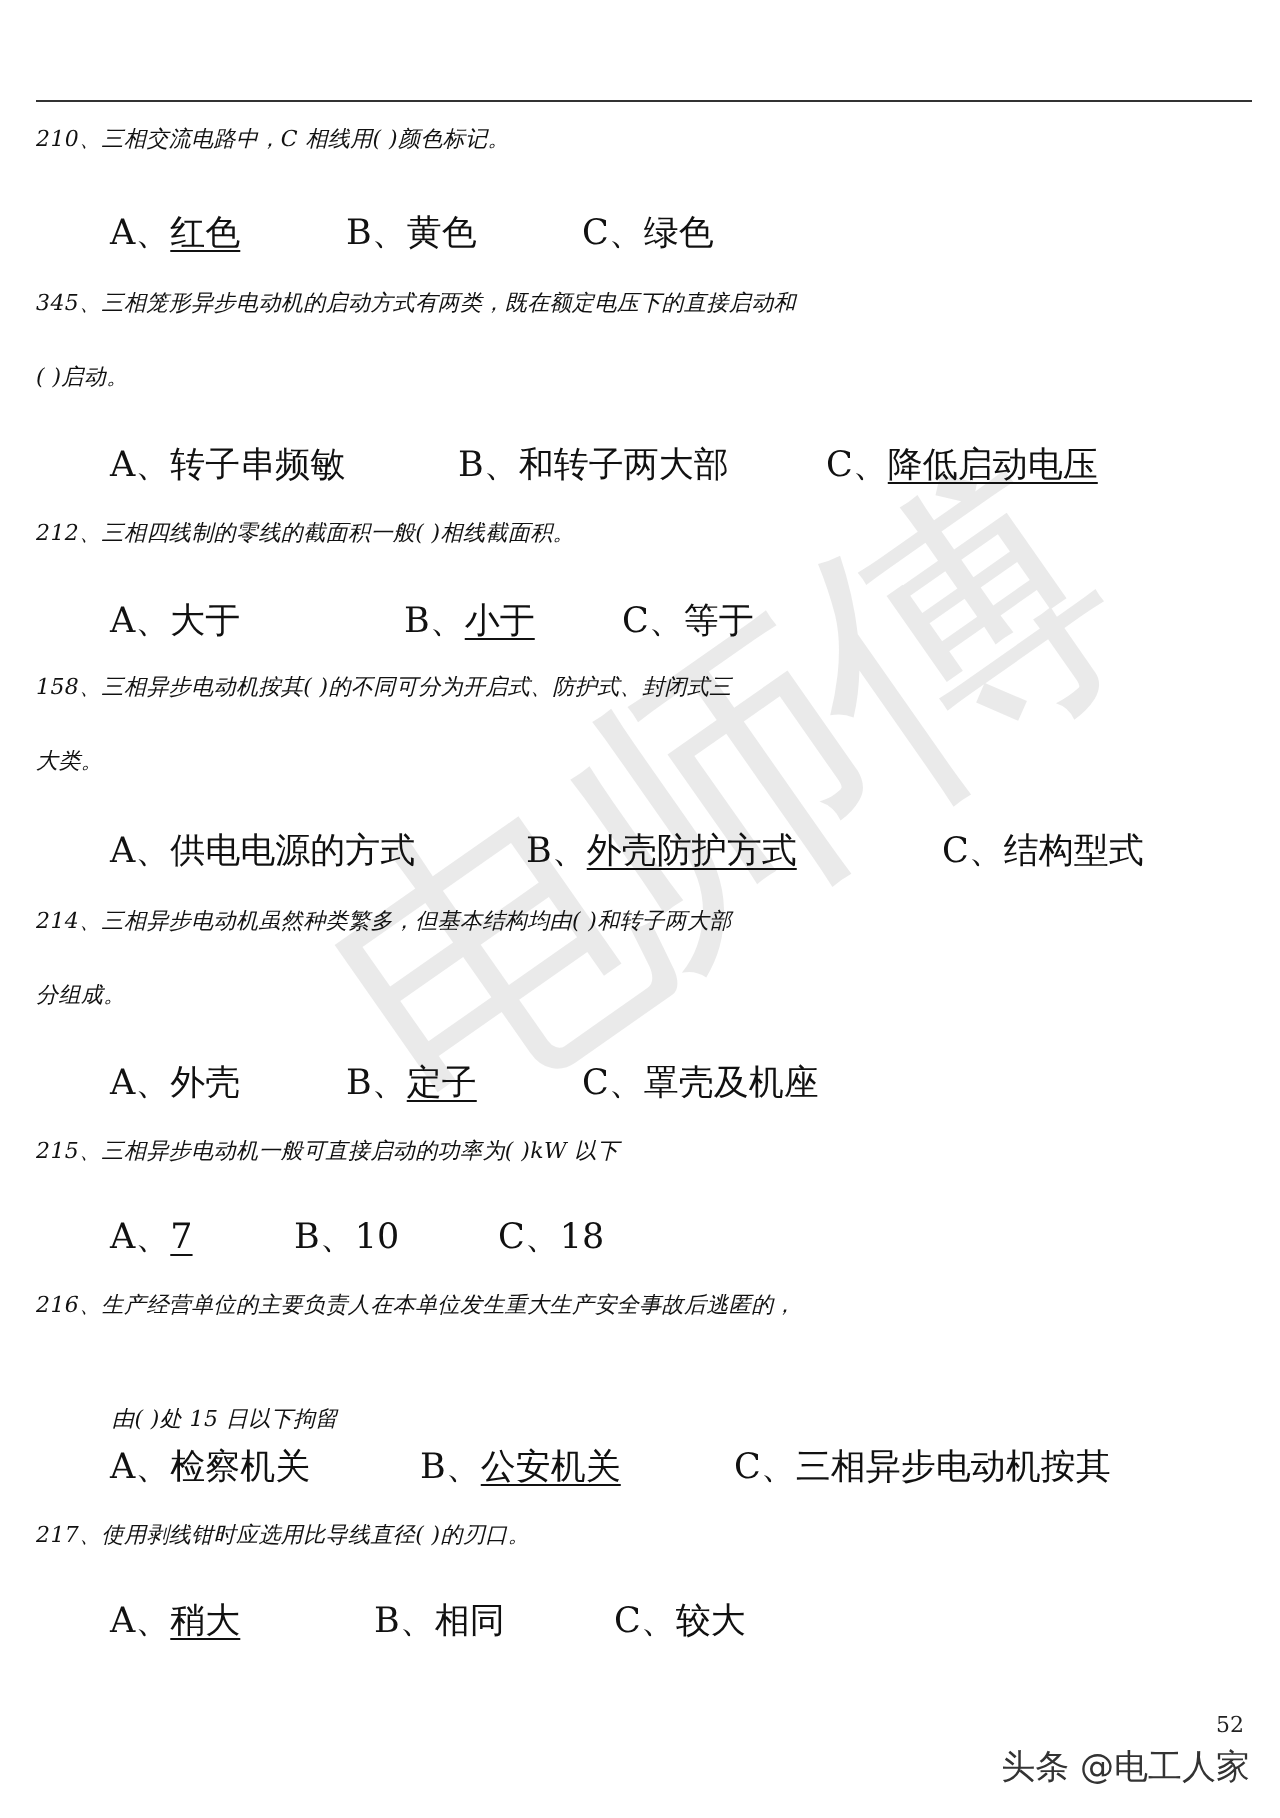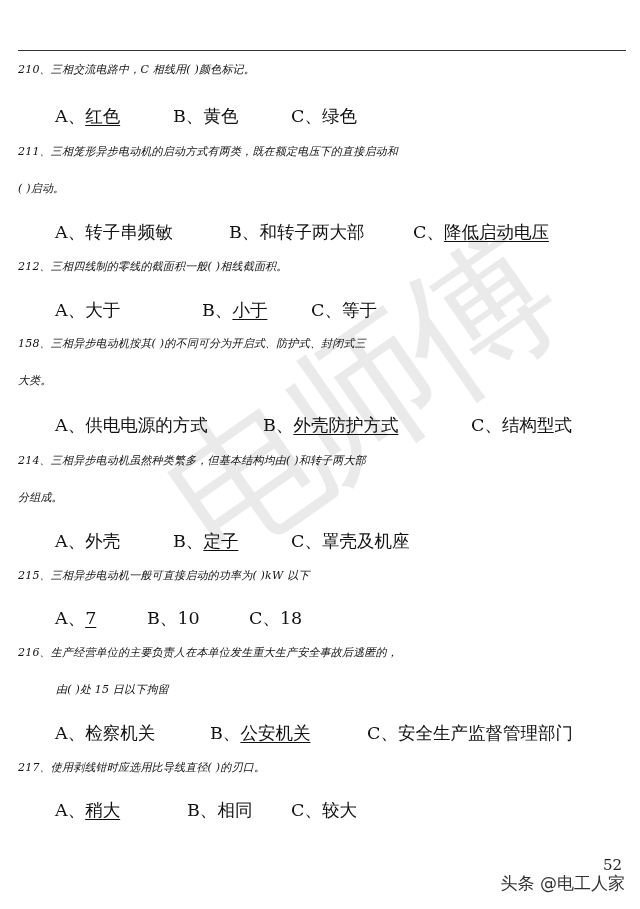--- a/index.html
+++ b/index.html
@@ -6,38 +6,38 @@
   body { width:640px; height:909px; position:relative; overflow:hidden;
          font-family:"DejaVu Serif","Liberation Serif",serif; color:#111; }
   .rule { position:absolute; left:18px; right:14px; top:50px; height:0; border-top:1.5px solid #333; }
   .line { position:absolute; left:18px; font-size:11px; white-space:nowrap; letter-spacing:0.2px;font-style:italic; }
   .opts { position:absolute; left:55px; font-size:17.5px; white-space:nowrap; }
   .opt { position:absolute; top:0; white-space:nowrap; }
   .ans { text-decoration:underline; text-underline-offset:3px; }
   .watermark { position:absolute; left:150px; top:300px; font-size:150px; color:rgba(180,180,180,0.28);
                transform:rotate(-35deg); transform-origin:center; font-family:"DejaVu Sans",sans-serif;
                pointer-events:none; white-space:nowrap; letter-spacing:-10px; }
-  .pagenum { position:absolute; right:18px; top:856px; font-size:15px; color:#222; }
+  .pagenum { position:absolute; right:18px; top:856px; font-size:11px; color:#222; }
   .source { position:absolute; right:15px; top:872px; font-size:17px; color:#333;
             font-family:"DejaVu Sans",sans-serif; text-shadow:0 0 1px #fff; }
 </style>
 </head>
 <body>
 
 <div class="rule"></div>
 <div class="watermark">电师傅</div>
 
 <div class="line" style="top:62px">210、三相交流电路中，C 相线用(          )颜色标记。</div>
 <div class="opts" style="top:104px">
   <span class="opt" style="left:0"><span>A、</span><span class="ans">红色</span></span>
   <span class="opt" style="left:118px"><span>B、</span><span>黄色</span></span>
   <span class="opt" style="left:236px"><span>C、</span><span>绿色</span></span>
 </div>
 
-<div class="line" style="top:144px">211、三相笼形异步电动机的启动方式有两类，既在额定电压下的直接启动和</div>
+<div class="line" style="top:144px">345、三相笼形异步电动机的启动方式有两类，既在额定电压下的直接启动和</div>
 <div class="line" style="top:181px">(   )启动。</div>
 <div class="opts" style="top:220px">
   <span class="opt" style="left:0"><span>A、</span><span>转子串频敏</span></span>
   <span class="opt" style="left:174px"><span>B、</span><span>和转子两大部</span></span>
   <span class="opt" style="left:358px"><span>C、</span><span class="ans">降低启动电压</span></span>
 </div>
 
 <div class="line" style="top:259px">212、三相四线制的零线的截面积一般(            )相线截面积。</div>
 <div class="opts" style="top:298px">
   <span class="opt" style="left:0"><span>A、</span><span>大于</span></span>
@@ -62,28 +62,28 @@
 </div>
 
 <div class="line" style="top:568px">215、三相异步电动机一般可直接启动的功率为(          )kW 以下</div>
 <div class="opts" style="top:606px">
   <span class="opt" style="left:0"><span>A、</span><span class="ans">7</span></span>
   <span class="opt" style="left:92px"><span>B、</span><span>10</span></span>
   <span class="opt" style="left:194px"><span>C、</span><span>18</span></span>
 </div>
 
 <div class="line" style="top:645px">216、生产经营单位的主要负责人在本单位发生重大生产安全事故后逃匿的，</div>
-<div class="line" style="top:682px; left:56px">由(          )处 15 日以下拘留</div>
+<div class="line" style="top:702px; left:56px">由(          )处 15 日以下拘留</div>
 <div class="opts" style="top:721px">
   <span class="opt" style="left:0"><span>A、</span><span>检察机关</span></span>
   <span class="opt" style="left:155px"><span>B、</span><span class="ans">公安机关</span></span>
-  <span class="opt" style="left:312px"><span>C、</span><span>安全生产监督管理部门</span></span>
+  <span class="opt" style="left:312px"><span>C、</span><span>三相异步电动机按其</span></span>
 </div>
 
 <div class="line" style="top:760px">217、使用剥线钳时应选用比导线直径(          )的刃口。</div>
 <div class="opts" style="top:798px">
   <span class="opt" style="left:0"><span>A、</span><span class="ans">稍大</span></span>
   <span class="opt" style="left:132px"><span>B、</span><span>相同</span></span>
-  <span class="opt" style="left:236px"><span>C、</span><span>较大</span></span>
+  <span class="opt" style="left:252px"><span>C、</span><span>较大</span></span>
 </div>
 
 <div class="pagenum">52</div>
 <div class="source">头条 @电工人家</div>
 
 </body></html>

